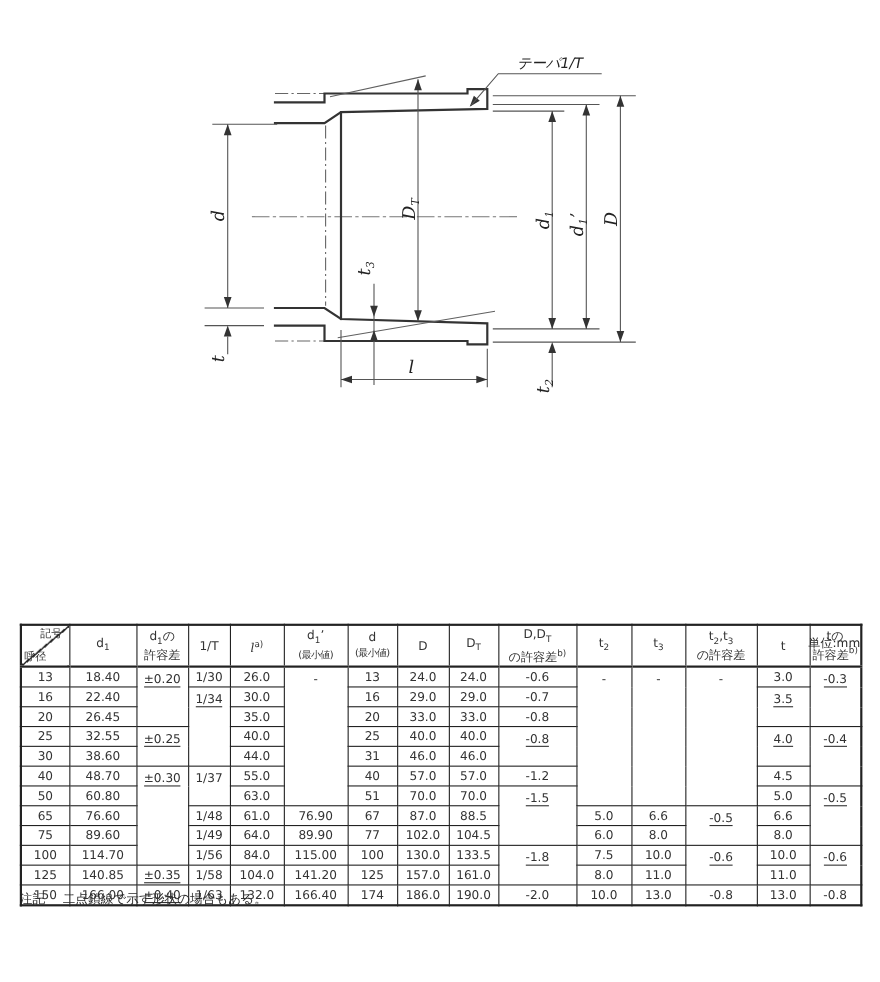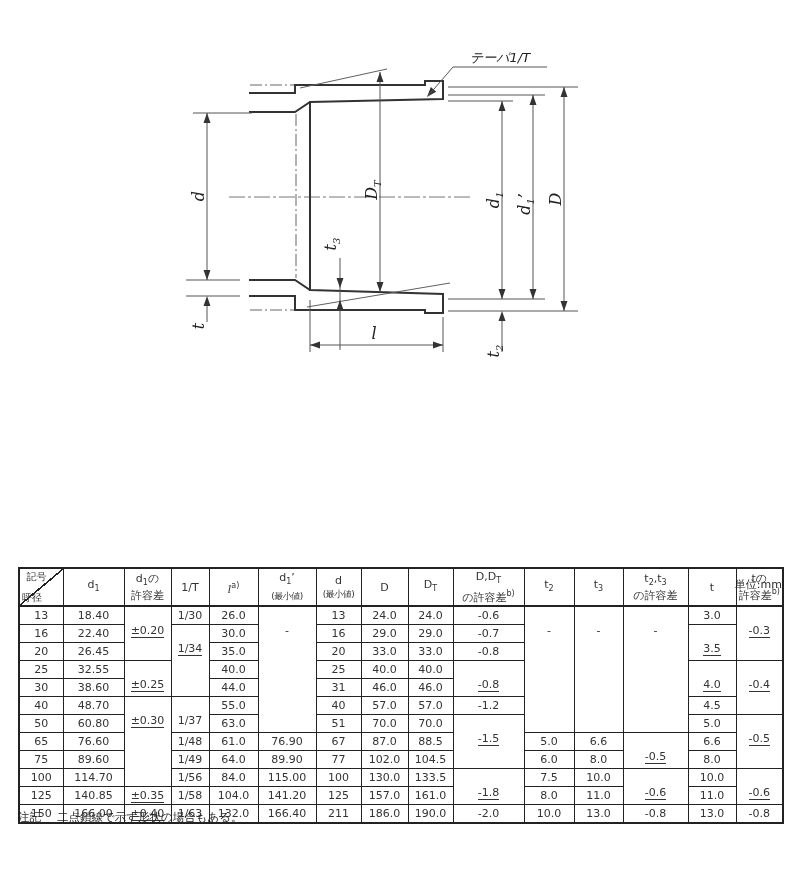--- a/index.html
+++ b/index.html
@@ -13,29 +13,29 @@
   .center{stroke:#777;stroke-width:1;fill:none;stroke-dasharray:16,3,3,3;}
   text.dimlabel{font-family:"DejaVu Serif",serif;font-style:italic;font-size:16px;fill:#222;}
   text.taper{font-family:"DejaVu Sans",sans-serif;font-style:italic;font-size:13px;fill:#222;}
   #unit-label{position:absolute;left:18px;top:577px;width:764px;text-align:right;font-size:11px;}
   #spec-table{position:absolute;left:18px;top:567px;border-collapse:collapse;table-layout:fixed;
               border:2px solid #222;font-size:11px;color:#333;}
   #spec-table th,#spec-table td{border:1px solid #222;padding:0;text-align:center;font-weight:normal;
               white-space:nowrap;overflow:hidden;}
   #spec-table thead th{height:36px;vertical-align:middle;border-bottom:2px solid #222;font-size:11px;line-height:13px;}
   #spec-table tbody td{height:17px;vertical-align:middle;}
-  #spec-table tbody td.vtop{vertical-align:top;padding-top:17px;}
+  #spec-table tbody td.vtop{vertical-align:top;padding-top:4px;}
   .sub{font-size:8px;vertical-align:sub;}
   .sup{font-size:8px;vertical-align:super;}
   .small{font-size:9px;letter-spacing:-0.5px;}
   .i{font-family:"DejaVu Serif",serif;font-style:italic;}
   span.u{border-bottom:1px solid #333;}
   th.corner{position:relative;background:
      linear-gradient(to bottom right,transparent calc(50% - 0.8px),#222 calc(50% - 0.8px),#222 calc(50% + 0.8px),transparent calc(50% + 0.8px));}
-  th.corner .ct{position:absolute;top:1px;right:16px;font-size:10px;}
+  th.corner .ct{position:absolute;top:1px;right:6px;font-size:10px;}
   th.corner .cb{position:absolute;bottom:1px;left:2px;font-size:10px;}
   #notes{position:absolute;left:18px;top:808px;width:764px;font-size:11.5px;}
   .note{line-height:18px;white-space:nowrap;}
   .np{display:inline-block;min-width:39px;box-sizing:border-box;}
   .np.indent{padding-left:20px;}
 </style>
 </head>
 <body>
 
 <svg id="diagram" width="800" height="460" viewBox="0 0 800 460">
@@ -330,21 +330,21 @@
         <td><span>11.0</span></td>
         <td><span>11.0</span></td>
       </tr>
       <tr>
         <td><span>150</span></td>
         <td><span>166.00</span></td>
         <td><span class="u">±0.40</span></td>
         <td><span>1/63</span></td>
         <td><span>132.0</span></td>
         <td><span>166.40</span></td>
-        <td><span>211</span></td>
+        <td><span>174</span></td>
         <td><span>186.0</span></td>
         <td><span>190.0</span></td>
         <td><span>-2.0</span></td>
         <td><span>10.0</span></td>
         <td><span>13.0</span></td>
         <td><span>-0.8</span></td>
         <td><span>13.0</span></td>
         <td><span>-0.8</span></td>
       </tr>
     </tbody>

